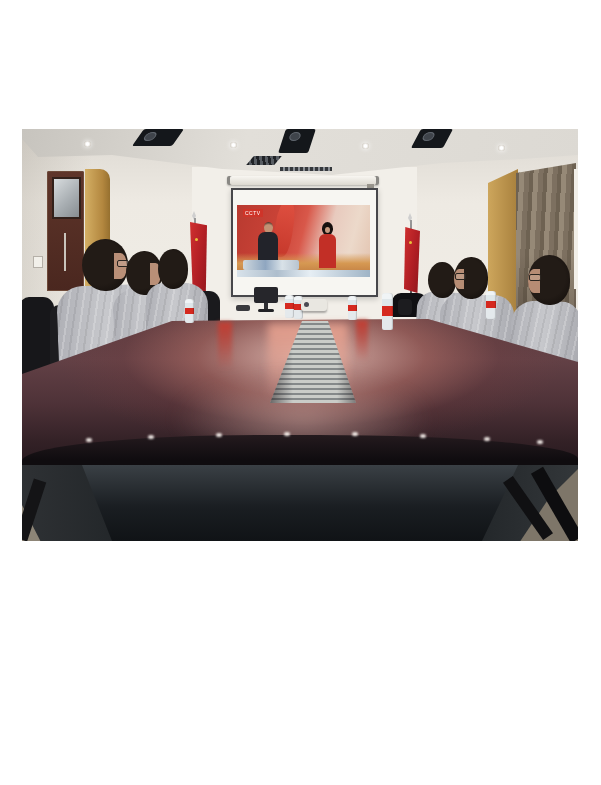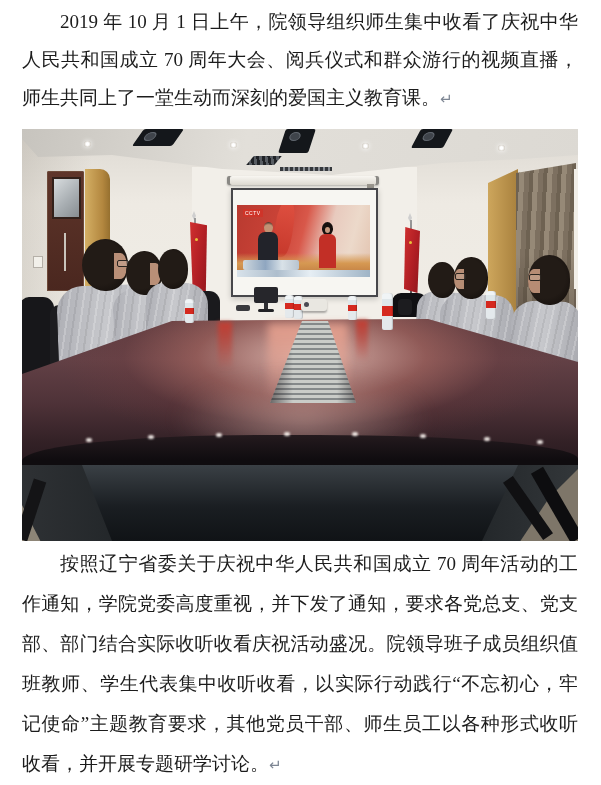--- a/index.html
+++ b/index.html
@@ -180,21 +180,20 @@
   .projector{left:279px;top:170px;width:26px;height:12px;background:#e9e7e1;border-radius:3px;
       box-shadow:0 2px 2px rgba(0,0,0,.3);}
   .proj-lens{left:282px;top:173px;width:5px;height:5px;border-radius:50%;background:#4a4a52;}
   .blob-dark{left:376px;top:170px;width:14px;height:16px;background:#1c1c1f;border-radius:4px;}
 </style>
 </head>
 <body>
 
 <div class="canvas">
 
-  <p class="para para-1"><span>2019 年 10 月 1 日上午，院领导组织师生集中收看了庆祝中华人民共和国成立 70 周年大会、阅兵仪式和群众游行的视频直播，师生共同上了一堂生动而深刻的爱国主义教育课。</span><span class="pmark">↵</span></p>
 
   <div class="photo">
     <div class="el wall-left-shade"></div>
     <div class="el wall-recess"></div>
 
     <div class="el ceiling"></div>
     <div class="el cpanel cpanel-1">
         <div class="el speaker"></div>
       </div>
     <div class="el cpanel cpanel-2">
@@ -306,15 +305,14 @@
 
     <div class="el under-table"></div>
     <div class="el apron"></div>
     <div class="el floor-l"></div>
     <div class="el leg-l"></div>
     <div class="el floor-r"></div>
     <div class="el leg-r1"></div>
     <div class="el leg-r2"></div>
   </div>
 
-  <p class="para para-2"><span>按照辽宁省委关于庆祝中华人民共和国成立 70 周年活动的工作通知，学院党委高度重视，并下发了通知，要求各党总支、党支部、部门结合实际收听收看庆祝活动盛况。院领导班子成员组织值班教师、学生代表集中收听收看，以实际行动践行“不忘初心，牢记使命”主题教育要求，其他党员干部、师生员工以各种形式收听收看，并开展专题研学讨论。</span><span class="pmark">↵</span></p>
 
 </div>
 
 </body></html>

